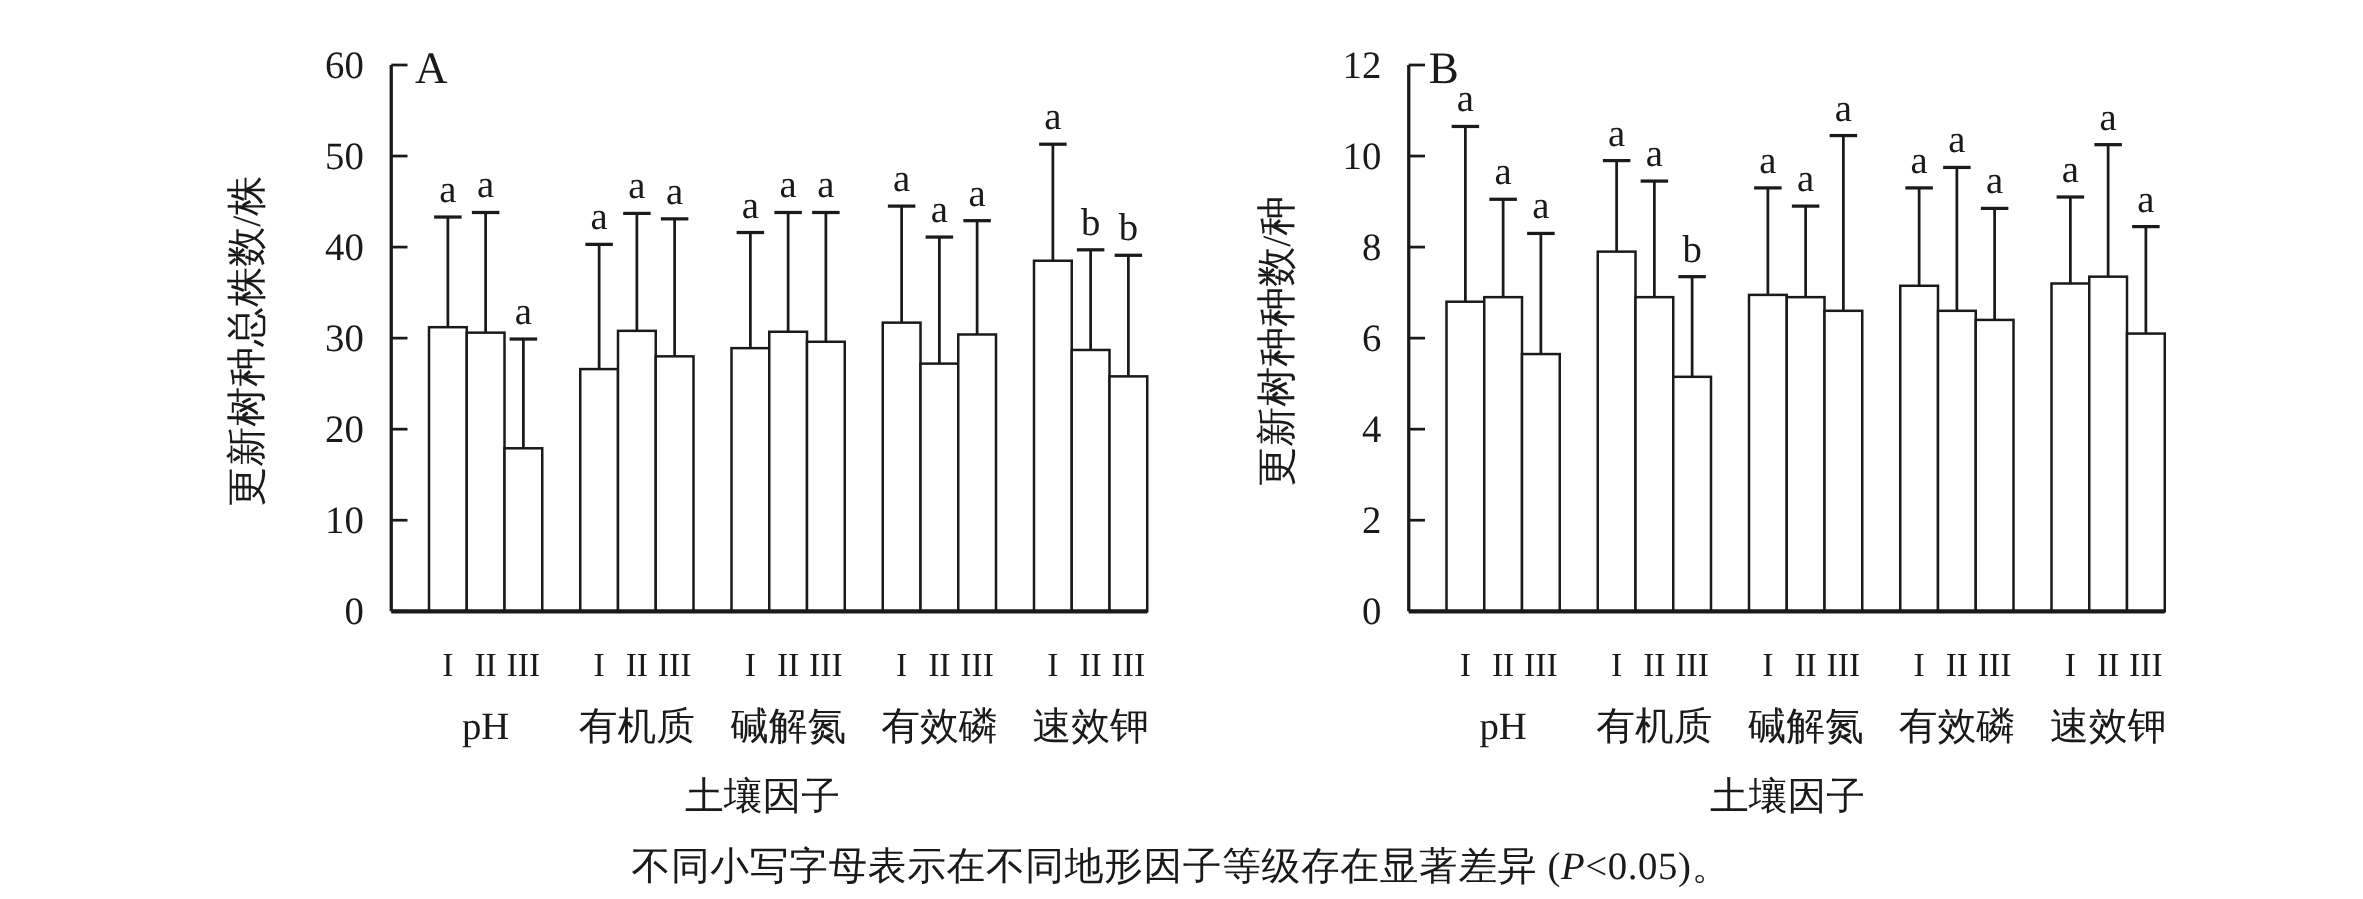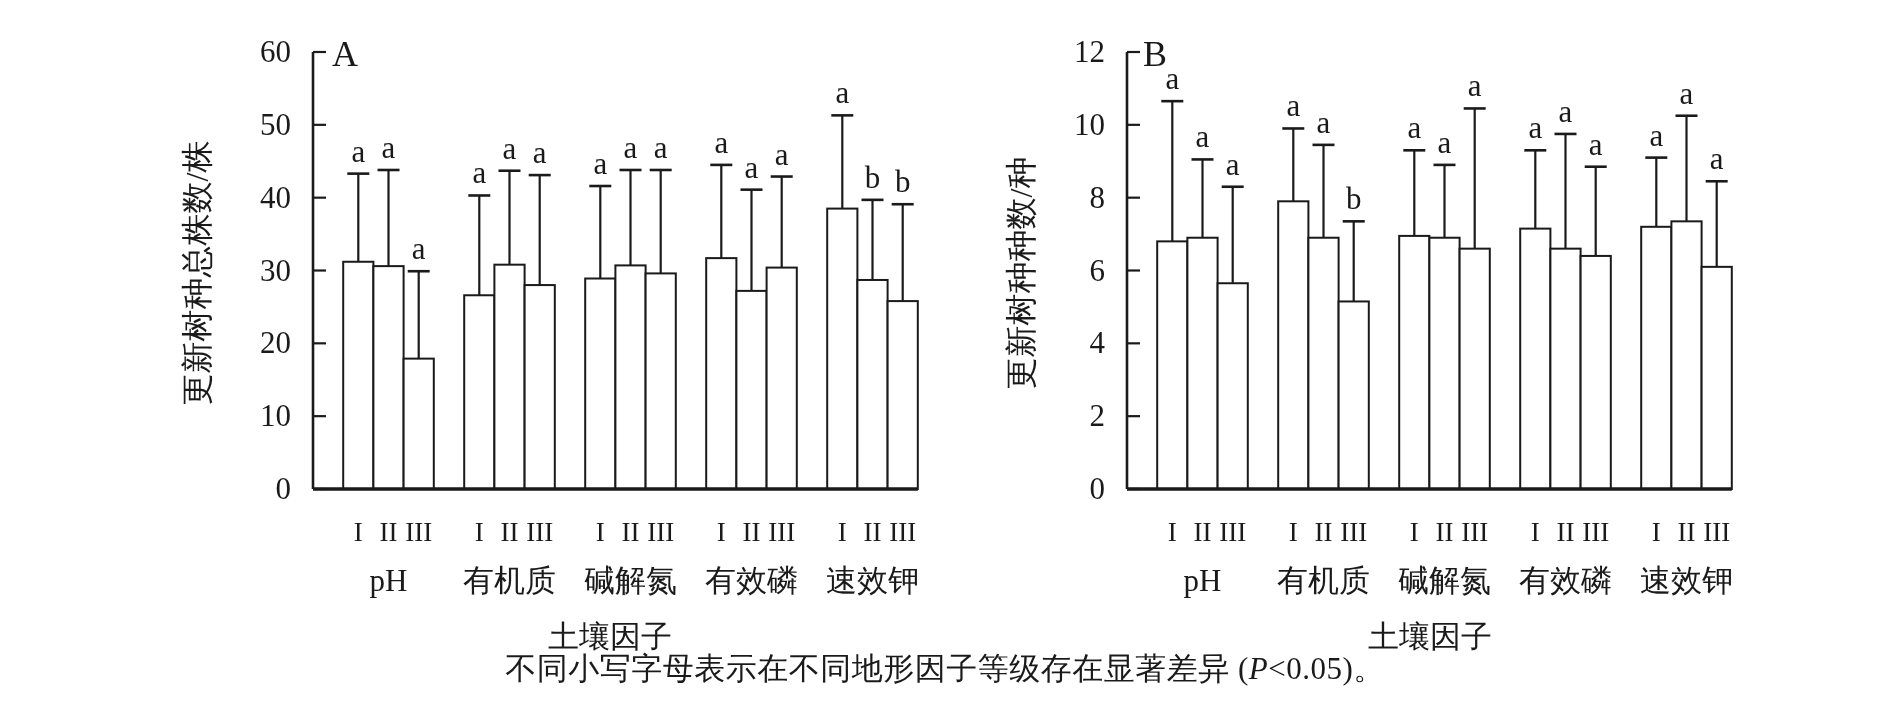--- a/index.html
+++ b/index.html
@@ -8,21 +8,21 @@
     width: 1890px;
     height: 719px;
     background: #ffffff;
     overflow: hidden;
     font-family: "Liberation Serif", "DejaVu Serif", serif;
   }
   #chart-svg { position: absolute; left: 0; top: 0; }
   #caption {
     position: absolute;
     left: 0;
-    top: 648px;
+    top: 672px;
     width: 1890px;
     text-align: center;
     font-size: 31px;
     color: #1a1a1a;
     letter-spacing: 0.5px;
   }
   #caption .cap-italic { font-style: italic; }
   svg text { fill: #1a1a1a; }
 </style>
 </head>

